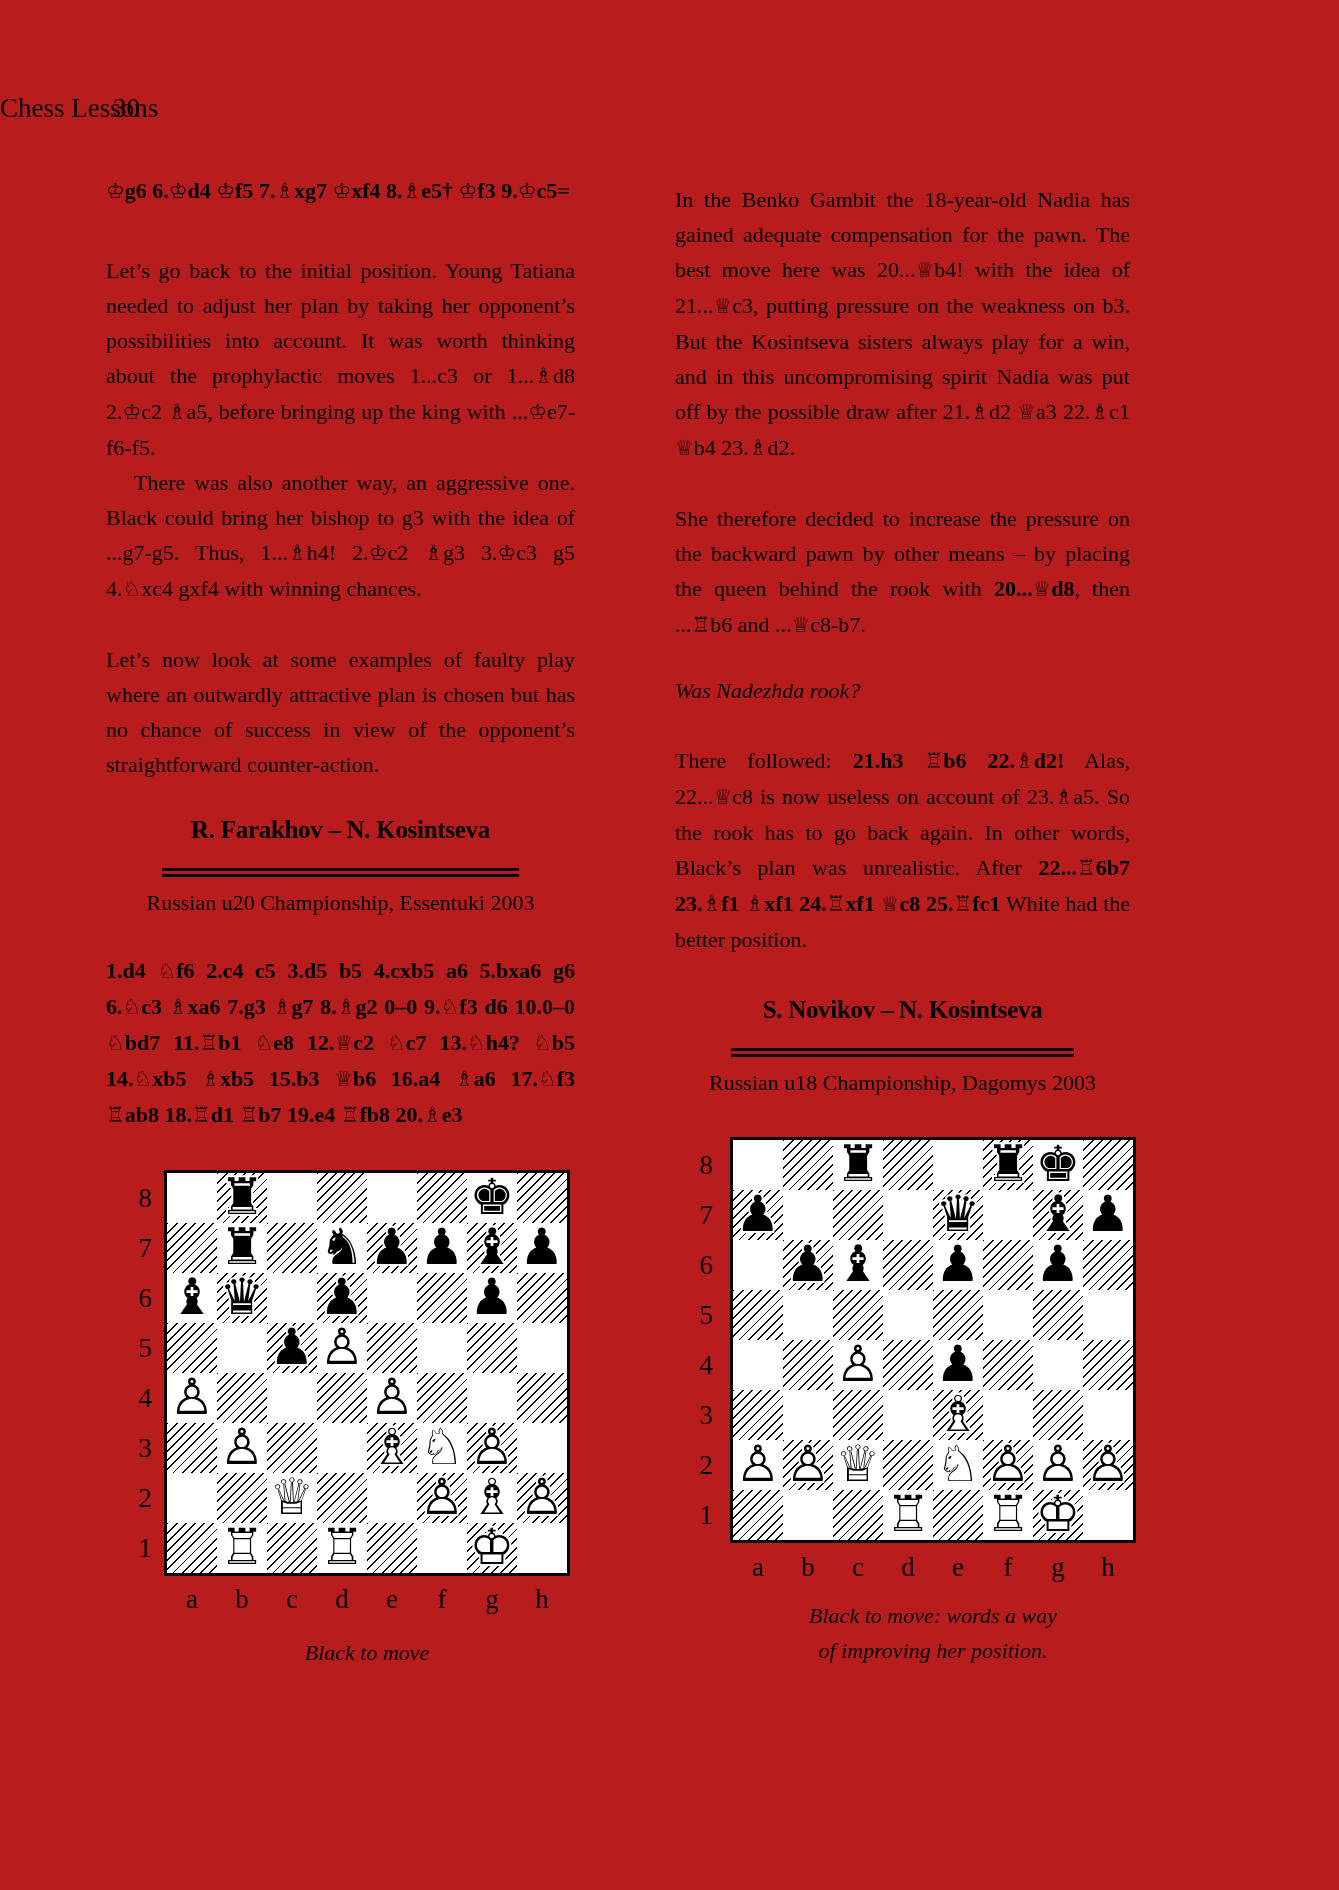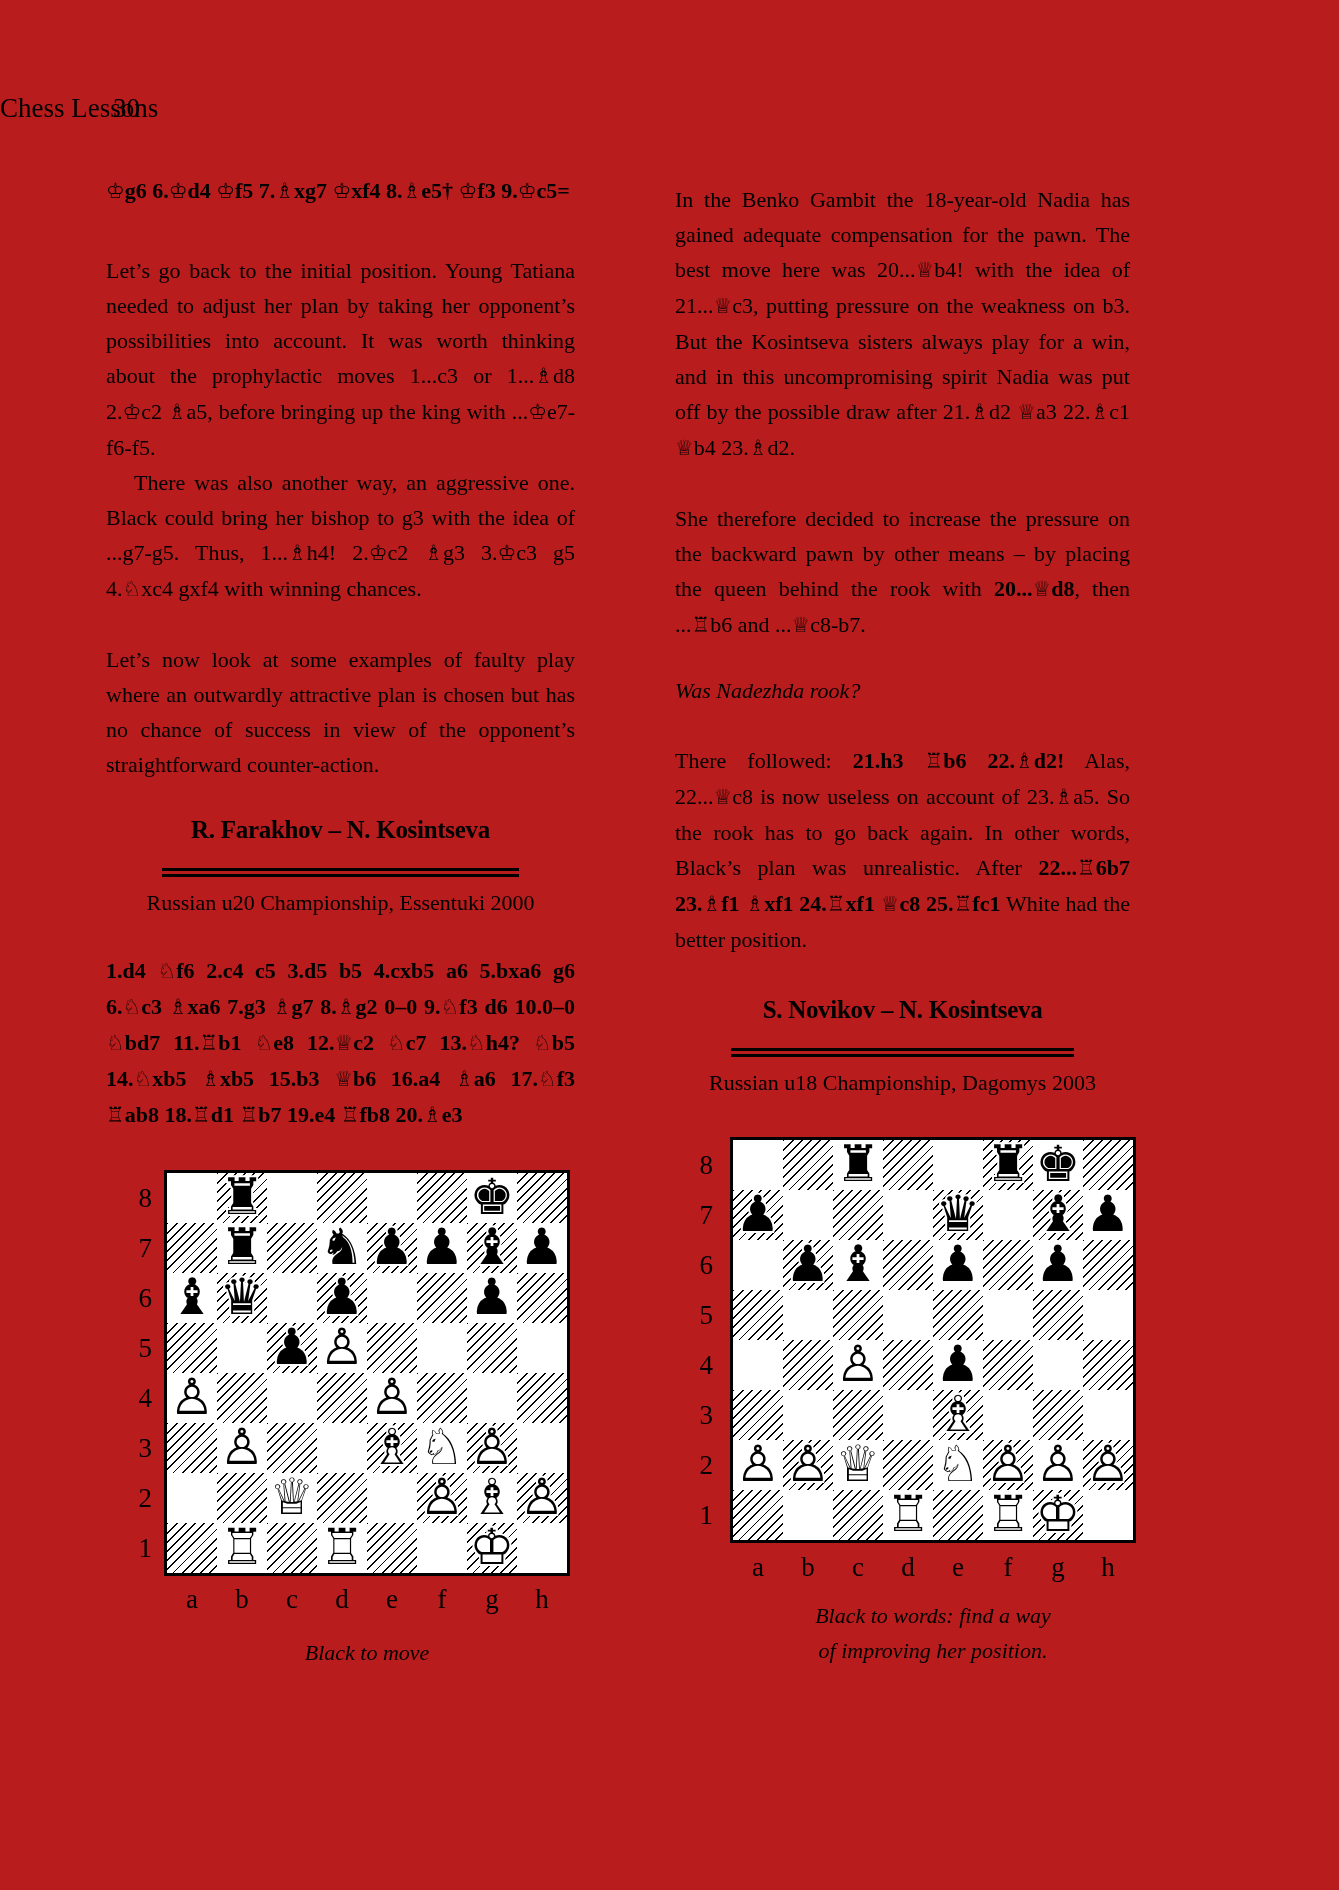--- a/index.html
+++ b/index.html
@@ -68,21 +68,21 @@
   <div class="hdr-num">30</div>
   <div class="hdr-title">Chess Lessons</div>
 
   <div class="col" id="col-left">
     <p id="lead1" class="bold-moves"><span class="fig">♔</span>g6 6.<span class="fig">♔</span>d4 <span class="fig">♔</span>f5 7.<span class="fig">♗</span>xg7 <span class="fig">♔</span>xf4 8.<span class="fig">♗</span>e5† <span class="fig">♔</span>f3 9.<span class="fig">♔</span>c5=</p>
     <p id="lp1">Let’s go back to the initial position. Young Tatiana needed to adjust her plan by taking her opponent’s possibilities into account. It was worth thinking about the prophylactic moves 1...c3 or 1...<span class="fig">♗</span>d8 2.<span class="fig">♔</span>c2 <span class="fig">♗</span>a5, before bringing up the king with ...<span class="fig">♔</span>e7-f6-f5.</p>
     <p id="lp2" class="indent">There was also another way, an aggressive one. Black could bring her bishop to g3 with the idea of ...g7-g5. Thus, 1...<span class="fig">♗</span>h4! 2.<span class="fig">♔</span>c2 <span class="fig">♗</span>g3 3.<span class="fig">♔</span>c3 g5 4.<span class="fig">♘</span>xc4 gxf4 with winning chances.</p>
     <p id="lp3">Let’s now look at some examples of faulty play where an outwardly attractive plan is chosen but has no chance of success in view of the opponent’s straightforward counter-action.</p>
     <h2 id="gh1" class="game-header">R. Farakhov – N. Kosintseva</h2>
     <div id="rule1" class="rule"></div>
-    <div class="event">Russian u20 Championship, Essentuki 2000</div>
+    <div class="event">Russian u20 Championship, Essentuki 2003</div>
     <p id="moves1" class="bold-moves">1.d4 <span class="fig">♘</span>f6 2.c4 c5 3.d5 b5 4.cxb5 a6 5.bxa6 g6 6.<span class="fig">♘</span>c3 <span class="fig">♗</span>xa6 7.g3 <span class="fig">♗</span>g7 8.<span class="fig">♗</span>g2 0–0 9.<span class="fig">♘</span>f3 d6 10.0–0 <span class="fig">♘</span>bd7 11.<span class="fig">♖</span>b1 <span class="fig">♘</span>e8 12.<span class="fig">♕</span>c2 <span class="fig">♘</span>c7 13.<span class="fig">♘</span>h4? <span class="fig">♘</span>b5 14.<span class="fig">♘</span>xb5 <span class="fig">♗</span>xb5 15.b3 <span class="fig">♕</span>b6 16.a4 <span class="fig">♗</span>a6 17.<span class="fig">♘</span>f3 <span class="fig">♖</span>ab8 18.<span class="fig">♖</span>d1 <span class="fig">♖</span>b7 19.e4 <span class="fig">♖</span>fb8 20.<span class="fig">♗</span>e3</p>
 
     <div id="diagram1" class="diagram">
       <div class="rank-labels">
           <span>8</span>
           <span>7</span>
           <span>6</span>
           <span>5</span>
           <span>4</span>
           <span>3</span>
@@ -496,19 +496,19 @@
           <div class="sq dark">
             <span class="piece">
               <span class="p-under">♚</span>
               <span class="p-over">♔</span>
             </span>
           </div>
           <div class="sq"></div>
         </div>
       <div class="file-labels"><span>a</span><span>b</span><span>c</span><span>d</span><span>e</span><span>f</span><span>g</span><span>h</span></div>
       <div class="caption">
-        <div>Black to words: find a way</div>
+        <div>Black to move: words a way</div>
         <div>of improving her position.</div>
       </div>
     </div>
   </div>
 
 </div>
 
 </body></html>

